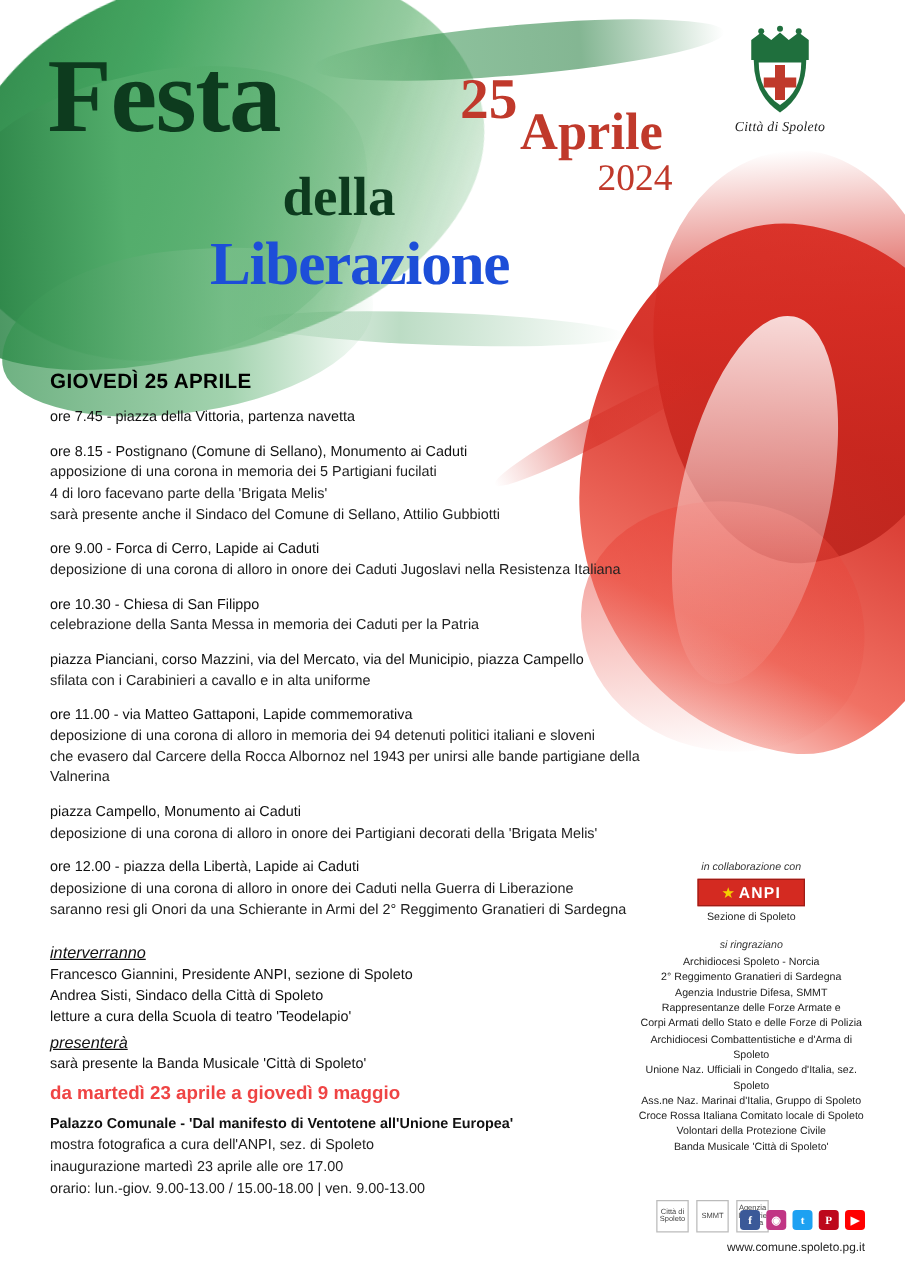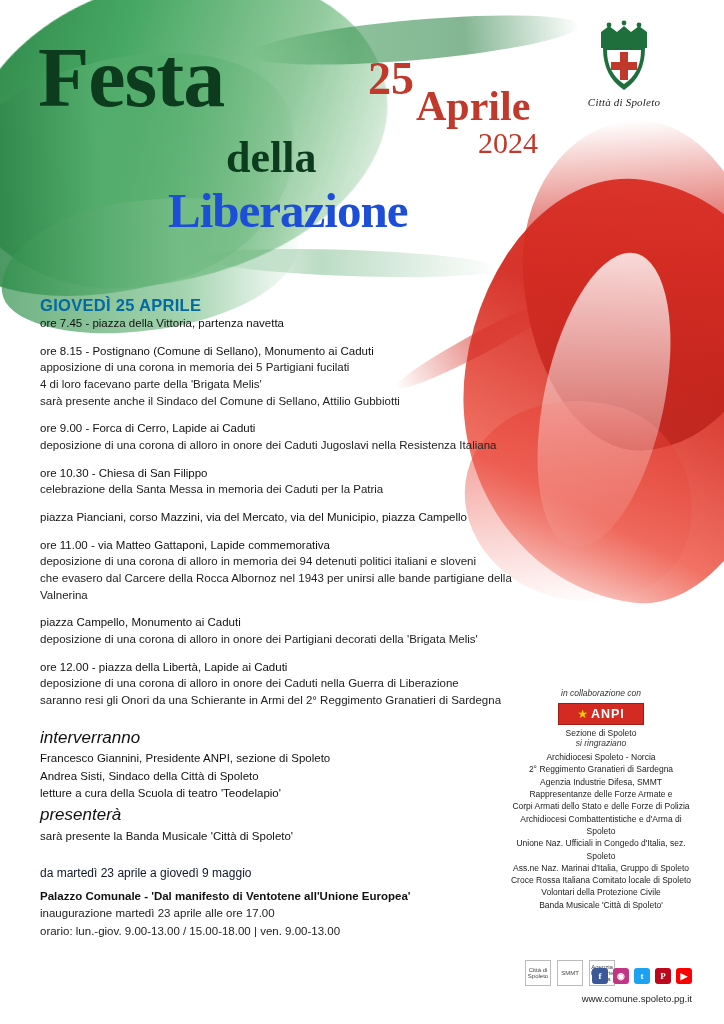--- a/index.html
+++ b/index.html
@@ -153,58 +153,58 @@
     font-family: "Liberation Serif", serif;
     font-size: 30px; color: #c0392b;
   }
 
   
   .prog {
     position: absolute; left: 40px; top: 296px; width: 500px; z-index: 7;
     color: #111;
   }
   .prog-title {
-    font-size: 16.5px; font-weight: bold; color: #0369a1;
-    letter-spacing: .3px; 
+    font-size: 16.5px; font-weight: bold; color: #000000;
+    letter-spacing: .3px; margin-bottom: 11px;
   }
   .item { margin-bottom: 11px; }
   .item-head { font-size: 11.5px; font-weight: normal; color: #111; line-height: 1.45; }
   .item-line { font-size: 11.5px; color: #222; line-height: 1.45; }
 
   .speakers { margin-top: 16px; }
-  .speakers .lead { font-size: 17px; font-style: italic; color: #111; line-height: 1.5; }
+  .speakers .lead { font-size: 13px; font-style: italic; color: #111; line-height: 1.5; text-decoration: underline; }
   .speakers .nm { font-size: 11.5px; color: #111; line-height: 1.5; }
 
   
   .expo {
     position: absolute; left: 40px; top: 866px; width: 500px; z-index: 7;
   }
   .expo-title {
-    font-size: 12px; font-weight: normal; color: #0f172a; margin-bottom: 8px;
+    font-size: 15px; font-weight: bold; color: #ef4444; margin-bottom: 8px;
   }
   .expo-l1 { font-size: 11.5px; font-weight: bold; color: #111; line-height: 1.5; }
   .expo-l { font-size: 11.5px; color: #222; line-height: 1.5; }
 
   
   .rcol {
     position: absolute; right: 28px; top: 688px; width: 190px; z-index: 7;
     text-align: center;
   }
   .collab {
     font-size: 8.5px; font-style: italic; color: #333; margin-bottom: 5px;
   }
   .anpi-box {
     width: 86px; height: 22px; margin: 0 auto;
     background: #d42a21; border: 1px solid #9e1c16;
     display: flex; align-items: center; justify-content: center;
     gap: 3px;
   }
   .anpi-star { color: #f5d000; font-size: 12px; line-height: 1; }
   .anpi-txt { color: #fff; font-weight: bold; font-size: 12.5px; letter-spacing: 1px; }
-  .anpi-sez { font-size: 8.5px; color: #222; margin-top: 3px; }
+  .anpi-sez { font-size: 8.5px; color: #222; margin-top: 3px; margin-bottom: 12px; }
   .thanks-title { font-size: 8.5px; font-style: italic; color: #333; margin-bottom: 3px; }
   .thanks-line { font-size: 8.5px; color: #222; line-height: 1.45; }
   .logos {
     position: absolute; left: 525px; bottom: 38px;
     display: flex; gap: 6px; align-items: flex-end;
   }
   .logo-chip {
     width: 26px; height: 26px;
     border: 1px solid #bbb; background: #fff;
     display: flex; align-items: center; justify-content: center;
@@ -292,20 +292,21 @@
       <div class="item-line">deposizione di una corona di alloro in onore dei Caduti Jugoslavi nella Resistenza Italiana</div>
     </div>
 
     <div class="item">
       <div class="item-head">ore 10.30 - Chiesa di San Filippo</div>
       <div class="item-line">celebrazione della Santa Messa in memoria dei Caduti per la Patria</div>
     </div>
 
     <div class="item">
       <div class="item-head">piazza Pianciani, corso Mazzini, via del Mercato, via del Municipio, piazza Campello</div>
+      <div class="item-line">sfilata con i Carabinieri a cavallo e in alta uniforme</div>
     </div>
 
     <div class="item">
       <div class="item-head">ore 11.00 - via Matteo Gattaponi, Lapide commemorativa</div>
       <div class="item-line">deposizione di una corona di alloro in memoria dei 94 detenuti politici italiani e sloveni</div>
       <div class="item-line">che evasero dal Carcere della Rocca Albornoz nel 1943 per unirsi alle bande partigiane della Valnerina</div>
     </div>
 
     <div class="item">
       <div class="item-head">piazza Campello, Monumento ai Caduti</div>
@@ -324,20 +325,21 @@
       <div class="nm">Andrea Sisti, Sindaco della Città di Spoleto</div>
       <div class="nm">letture a cura della Scuola di teatro 'Teodelapio'</div>
       <div class="lead">presenterà</div>
       <div class="nm">sarà presente la Banda Musicale 'Città di Spoleto'</div>
     </div>
   </div>
 
   <div class="expo">
     <div class="expo-title">da martedì 23 aprile a giovedì 9 maggio</div>
     <div class="expo-l1">Palazzo Comunale - 'Dal manifesto di Ventotene all'Unione Europea'</div>
+    <div class="expo-l">mostra fotografica a cura dell'ANPI, sez. di Spoleto</div>
     <div class="expo-l">inaugurazione martedì 23 aprile alle ore 17.00</div>
     <div class="expo-l">orario: lun.-giov. 9.00-13.00 / 15.00-18.00 | ven. 9.00-13.00</div>
   </div>
 
   <div class="rcol">
     <div class="collab">in collaborazione con</div>
     <div class="anpi-box">
       <span class="anpi-star">★</span>
       <span class="anpi-txt">ANPI</span>
     </div>

